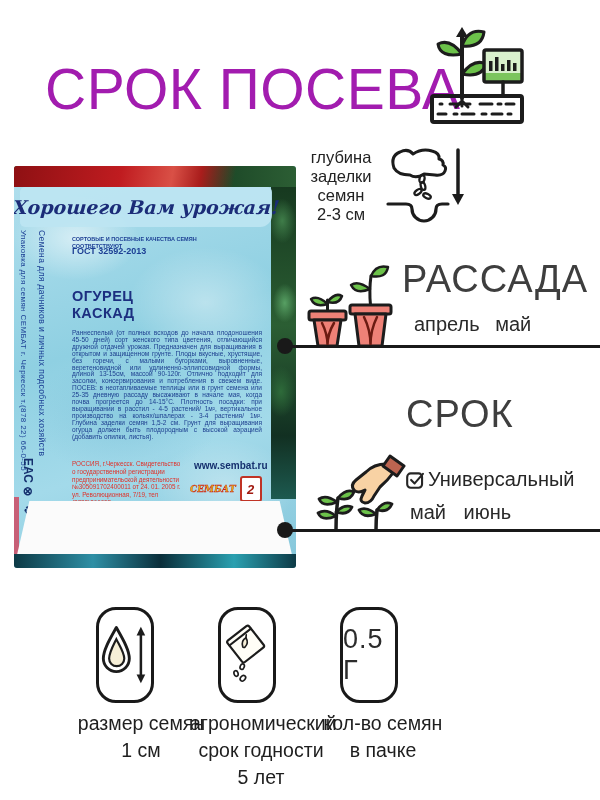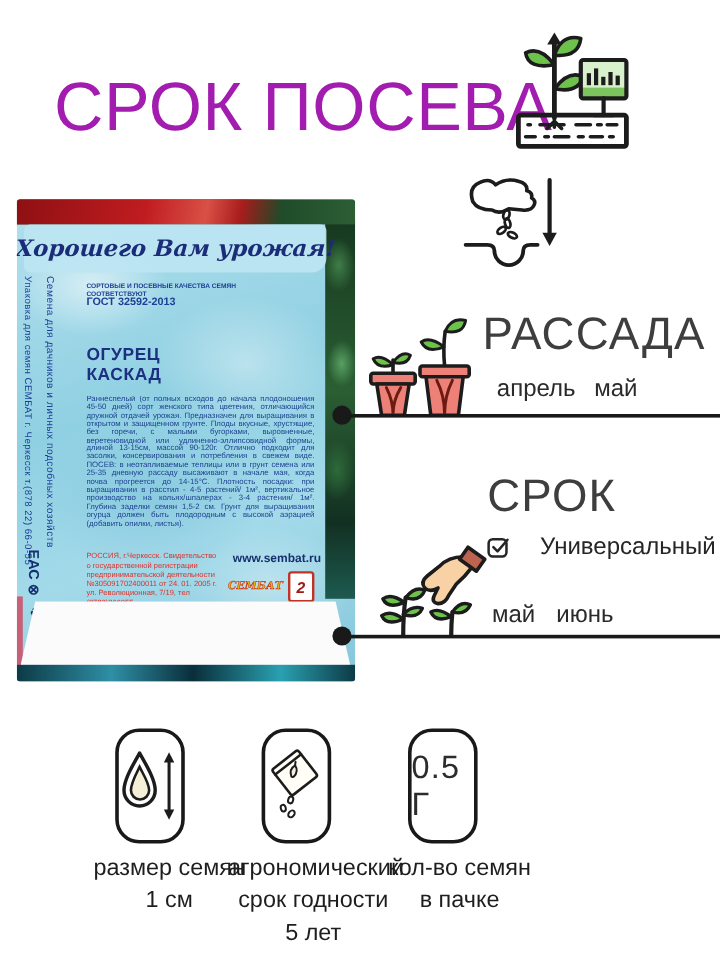--- a/index.html
+++ b/index.html
@@ -77,21 +77,21 @@
 
   
   .sec-title{font-size:38px;color:#3e3e3e;letter-spacing:1px;white-space:nowrap;}
   .t-rassada{left:402px;top:258px;}
   .t-grunt{left:406px;top:393px;}
   .months{font-size:20px;color:#2a2a2a;white-space:nowrap;}
   .m-rassada{left:414px;top:313px;word-spacing:10px;}
   .m-grunt{left:410px;top:501px;word-spacing:12px;}
   .pots-icon{left:306px;top:262px;}
   .hand-icon{left:314px;top:446px;}
-  .soil-row{left:405px;top:445px;display:flex;align-items:flex-start;gap:24px;}
+  .soil-row{left:405px;top:468px;display:flex;align-items:center;gap:2px;}
   .soil-label{font-size:20px;color:#262626;}
 
   
   .card{width:58px;height:96px;border:3.5px solid #191919;border-radius:20px;box-sizing:border-box;
         display:flex;align-items:center;justify-content:center;background:#fff;}
   .card1{left:96px;top:607px;}
   .card2{left:218px;top:607px;}
   .card3{left:340px;top:607px;}
   .badge{font-size:27px;color:#2c2c2c;letter-spacing:1px;}
   .caption{top:710px;width:142px;text-align:center;font-size:19.5px;line-height:27px;
@@ -123,20 +123,24 @@
     <rect x="87" y="37" width="3.5" height="8" class="fillblk"></rect>
     <rect x="58" y="24" width="38" height="32" rx="2" class="ln" stroke-width="3.5"></rect>
     <line class="ln" x1="77" y1="56" x2="77" y2="70" stroke-width="3.5"></line>
     <line class="ln" x1="69" y1="70" x2="85" y2="70" stroke-width="3.5"></line>
     <rect x="6" y="70" width="90" height="26" rx="2" fill="#fff" class="ln" stroke-width="4"></rect>
     <path class="ln" stroke-width="3" d="M14 78 h2 M24 78 h10 M40 78 h4 M54 78 h12 M72 78 h3 M80 78 h8
       M12 88 h8 M28 88 h3 M36 88 h12 M56 88 h4 M66 88 h10 M82 88 h3"></path>
     <path class="ln" stroke-width="3" d="M36 72 v8 M36 75 l-6 6 M36 75 l6 6"></path>
   </svg>
 
+  <div class="abs depth-note">глубина
+заделки
+семян
+2-3 см</div>
   <svg class="abs depth-icon" width="82" height="88" viewBox="0 0 82 88">
     <path class="ln" stroke-width="3" fill="#fff" d="M8 26 Q4 14 14 10 Q22 6 27 12 Q36 6 46 9 Q54 11 53 17 Q58 18 57 23 Q61 25 59 29 Q57 34 49 33 L38 32 Q30 37 24 33 Q12 33 8 26 Z"></path>
     <ellipse cx="36" cy="37" rx="2.5" ry="4" transform="rotate(15 36 37)" class="ln" stroke-width="2.3" fill="#fff"></ellipse>
     <ellipse cx="32" cy="50" rx="4" ry="2.2" transform="rotate(-35 32 50)" class="ln" stroke-width="2.3" fill="#fff"></ellipse>
     <ellipse cx="41" cy="54" rx="4" ry="2.2" transform="rotate(25 41 54)" class="ln" stroke-width="2.3" fill="#fff"></ellipse>
     <ellipse cx="37" cy="44" rx="4" ry="2.2" transform="rotate(75 37 44)" class="ln" stroke-width="2.3" fill="#fff"></ellipse>
     <path class="ln" stroke-width="3.2" d="M2 62 H20 Q26 62 26 67 A12 12 0 0 0 50 67 Q50 62 56 62 H62"></path>
     <line class="ln" x1="72" y1="8" x2="72" y2="56" stroke-width="3.5"></line>
     <polygon class="fillblk" points="66,52 78,52 72,63"></polygon>
   </svg>

